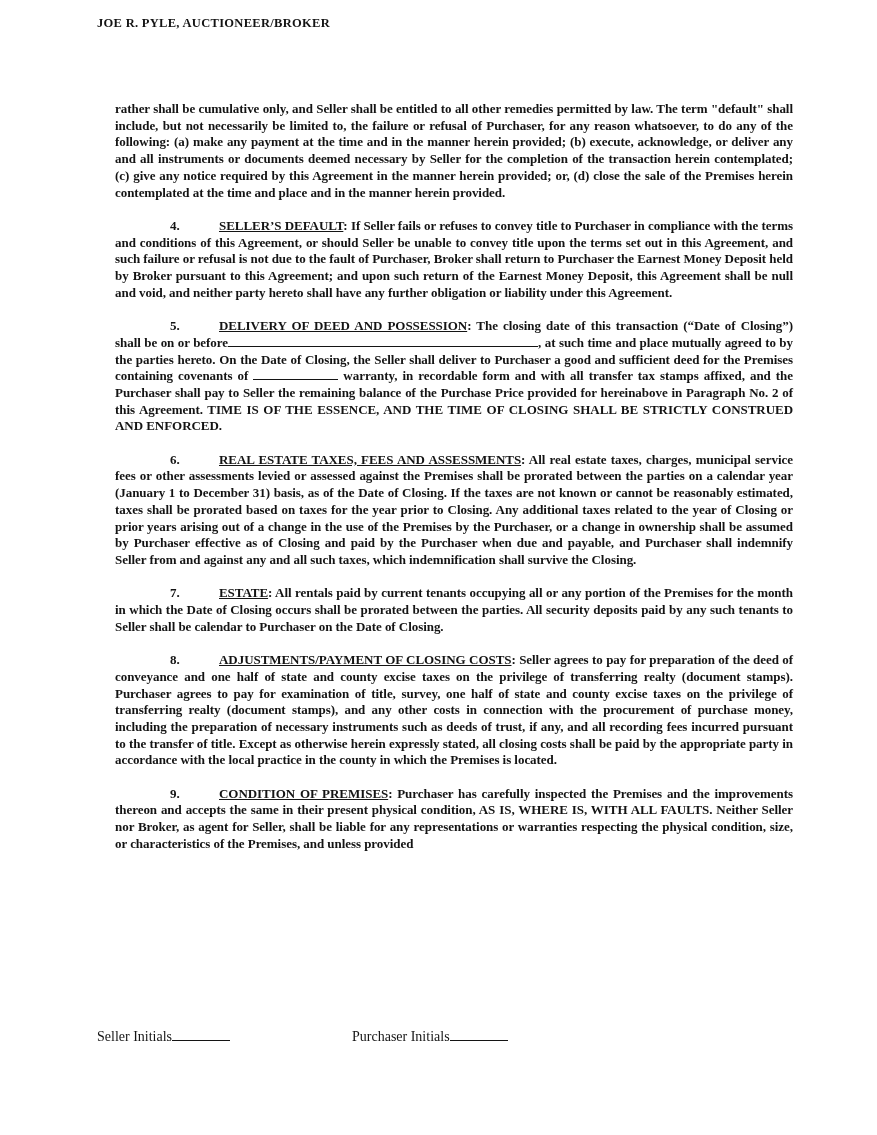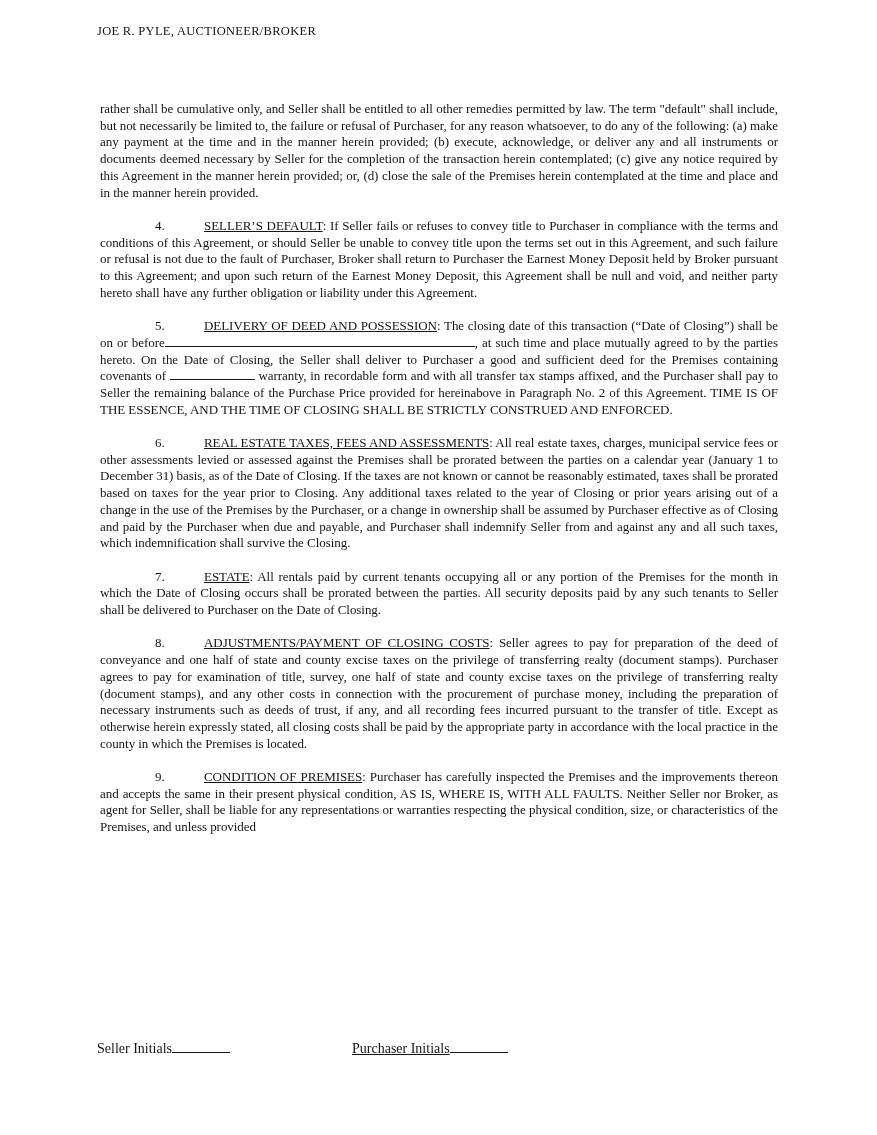--- a/index.html
+++ b/index.html
@@ -13,30 +13,30 @@
     width: 877px;
     height: 1135px;
     background: #ffffff;
     overflow: hidden;
   }
   .doc-header {
     position: absolute;
     left: 97px;
     top: 16px;
     font-size: 12.5px;
-    font-weight: normal;
+    font-weight: bold;
     letter-spacing: 0.3px;
     white-space: nowrap;
-    margin-top: 8px;
   }
   .doc-body {
     position: absolute;
-    left: 100px;
+    left: 115px;
     top: 101px;
     width: 678px;
+    font-weight: bold;
   }
   .para {
     font-size: 13px;
     line-height: 16.7px;
     text-align: justify;
     text-indent: 55px;
     letter-spacing: -0.05px;
     margin-bottom: 16.7px;
   }
   .para.no-indent { text-indent: 0; }
@@ -52,43 +52,43 @@
     border-bottom: 1px solid #141414;
     vertical-align: baseline;
   }
   .doc-footer {
     position: absolute;
     left: 97px;
     top: 1029px;
     width: 680px;
     font-size: 14px;
   }
-  .footer-item { position: absolute; top: 12px; white-space: nowrap; text-align: right; }
+  .footer-item { position: absolute; top: 0; white-space: nowrap; text-align: right; }
   .footer-item.seller { left: 0; }
-  .footer-item.purchaser { left: 255px; text-decoration: underline; }
+  .footer-item.purchaser { left: 255px; }
   .footer-blank {
     display: inline-block;
     width: 58px;
     height: 0.85em;
     border-bottom: 1px solid #141414;
   }
 </style>
 </head>
 <body>
 
 <div class="page">
 
   <div class="doc-header">JOE R. PYLE, AUCTIONEER/BROKER</div>
 
   <div class="doc-body">
       <p class="para no-indent"><span>rather shall be cumulative only, and Seller shall be entitled to all other remedies permitted by law. The term "default" shall include, but not necessarily be limited to, the failure or refusal of Purchaser, for any reason whatsoever, to do any of the following: (a) make any payment at the time and in the manner herein provided; (b) execute, acknowledge, or deliver any and all instruments or documents deemed necessary by Seller for the completion of the transaction herein contemplated; (c) give any notice required by this Agreement in the manner herein provided; or, (d) close the sale of the Premises herein contemplated at the time and place and in the manner herein provided.</span></p>
       <p class="para"><span class="pnum">4.</span><span class="pheading">SELLER’S DEFAULT</span><span>:  If Seller fails or refuses to convey title to Purchaser in compliance with the terms and conditions of this Agreement, or should Seller be unable to convey title upon the terms set out in this Agreement, and such failure or refusal is not due to the fault of Purchaser, Broker shall return to Purchaser the Earnest Money Deposit held by Broker pursuant to this Agreement; and upon such return of the Earnest Money Deposit, this Agreement shall be null and void, and neither party hereto shall have any further obligation or liability under this Agreement.</span></p>
       <p class="para"><span class="pnum">5.</span><span class="pheading">DELIVERY OF DEED AND POSSESSION</span><span>: The closing date of this transaction (“Date of Closing”) shall be on or before</span><span class="blank" style="width: 310px;"></span><span>, at such time and place mutually agreed to by the parties hereto. On the Date of Closing, the Seller shall deliver to Purchaser a good and sufficient deed for the Premises containing covenants of </span><span class="blank" style="width: 85px;"></span><span> warranty, in recordable form and with all transfer tax stamps affixed, and the Purchaser shall pay to Seller the remaining balance of the Purchase Price provided for hereinabove in Paragraph No. 2 of this Agreement. TIME IS OF THE ESSENCE, AND THE TIME OF CLOSING SHALL BE STRICTLY CONSTRUED AND ENFORCED.</span></p>
       <p class="para"><span class="pnum">6.</span><span class="pheading">REAL ESTATE TAXES, FEES AND ASSESSMENTS</span><span>: All real estate taxes, charges, municipal service fees or other assessments levied or assessed against the Premises shall be prorated between the parties on a calendar year (January 1 to December 31) basis, as of the Date of Closing. If the taxes are not known or cannot be reasonably estimated, taxes shall be prorated based on taxes for the year prior to Closing. Any additional taxes related to the year of Closing or prior years arising out of a change in the use of the Premises by the Purchaser, or a change in ownership shall be assumed by Purchaser effective as of Closing and paid by the Purchaser when due and payable, and Purchaser shall indemnify Seller from and against any and all such taxes, which indemnification shall survive the Closing.</span></p>
-      <p class="para"><span class="pnum">7.</span><span class="pheading">ESTATE</span><span>: All rentals paid by current tenants occupying all or any portion of the Premises for the month in which the Date of Closing occurs shall be prorated between the parties. All security deposits paid by any such tenants to Seller shall be delivered to Purchaser on the Date of Closing.</span></p>
+      <p class="para"><span class="pnum">7.</span><span class="pheading">ESTATE</span><span>: All rentals paid by current tenants occupying all or any portion of the Premises for the month in which the Date of Closing occurs shall be prorated between the parties. All security deposits paid by any such tenants to Seller shall be calendar to Purchaser on the Date of Closing.</span></p>
       <p class="para"><span class="pnum">8.</span><span class="pheading">ADJUSTMENTS/PAYMENT OF CLOSING COSTS</span><span>:  Seller agrees to pay for preparation of the deed of conveyance and one half of state and county excise taxes on the privilege of transferring realty (document stamps). Purchaser agrees to pay for examination of title, survey, one half of state and county excise taxes on the privilege of transferring realty (document stamps), and any other costs in connection with the procurement of purchase money, including the preparation of necessary instruments such as deeds of trust, if any, and all recording fees incurred pursuant to the transfer of title. Except as otherwise herein expressly stated, all closing costs shall be paid by the appropriate party in accordance with the local practice in the county in which the Premises is located.</span></p>
       <p class="para"><span class="pnum">9.</span><span class="pheading">CONDITION OF PREMISES</span><span>: Purchaser has carefully inspected the Premises and the improvements thereon and accepts the same in their present physical condition, AS IS, WHERE IS, WITH ALL FAULTS. Neither Seller nor Broker, as agent for Seller, shall be liable for any representations or warranties respecting the physical condition, size, or characteristics of the Premises, and unless provided</span></p>
     </div>
 
   <div class="doc-footer">
     <span class="footer-item seller">
       <span>Seller Initials</span><span class="footer-blank"></span>
     </span>
     <span class="footer-item purchaser">
       <span>Purchaser Initials</span><span class="footer-blank"></span>

